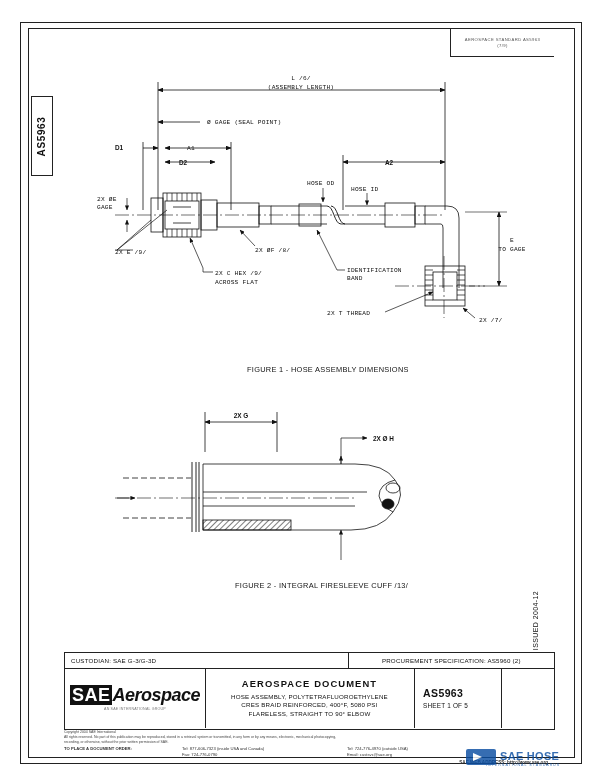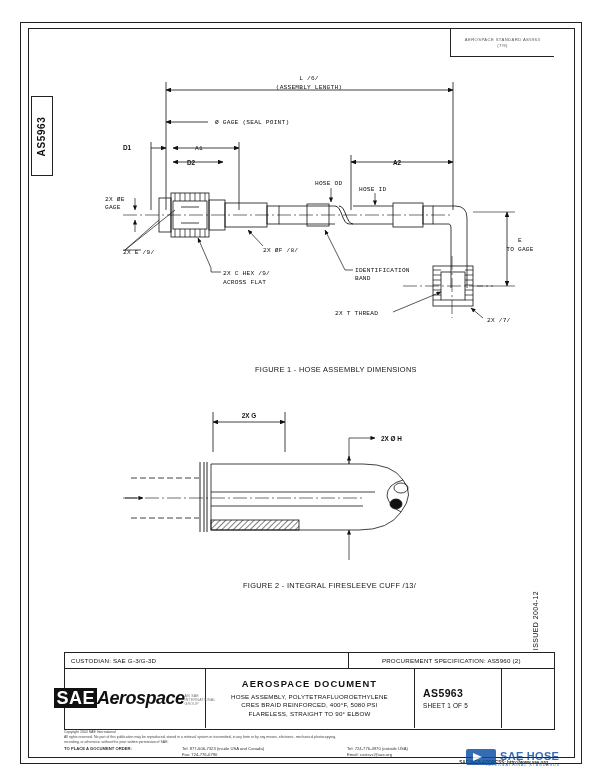--- a/index.html
+++ b/index.html
@@ -28,38 +28,38 @@
            display:flex;align-items:center;justify-content:center;}
   .lefttab span{transform:rotate(-90deg);white-space:nowrap;
                 font-size:10px;font-weight:bold;letter-spacing:.6px;}
 
   
   .issued{position:absolute;left:529px;top:575px;width:14px;height:90px;
           display:flex;align-items:center;justify-content:center;}
   .issued span{transform:rotate(-90deg);white-space:nowrap;font-size:7px;letter-spacing:.4px;}
 
   
-  .canvas{position:absolute;left:63px;top:60px;width:470px;height:580px;text-align:center;}
+  .canvas{position:absolute;left:55px;top:60px;width:470px;height:580px;text-align:center;}
   svg{display:block;}
   .dwgtext{font-family:"Liberation Mono",monospace;font-size:6.2px;fill:#111;letter-spacing:.2px;}
   .dwgtext-b{font-family:"Liberation Sans",sans-serif;font-size:6.4px;fill:#111;font-weight:bold;}
   .cap{font-family:"Liberation Sans",sans-serif;font-size:7.4px;fill:#111;letter-spacing:.3px;}
 
   
   .tblock{position:absolute;left:64px;top:652px;width:489px;height:76px;border:1px solid #222;}
   .trow1{position:absolute;left:0;top:0;width:100%;height:15px;border-bottom:1px solid #222;}
   .cust{position:absolute;left:0;top:0;width:58%;height:100%;border-right:1px solid #222;
         display:flex;align-items:center;padding-left:6px;box-sizing:border-box;
         font-size:6.2px;letter-spacing:.2px;}
   .procspec{position:absolute;left:58%;top:0;right:0;height:100%;
             display:flex;align-items:center;justify-content:center;
             font-size:6.2px;letter-spacing:.2px;}
   .trow2{position:absolute;left:0;top:15px;width:100%;height:60px;}
   .sae-cell{position:absolute;left:0;top:0;width:140px;height:100%;
-            border-right:1px solid #222;display:flex;flex-direction:row;
+            border-right:1px solid #222;display:flex;flex-direction:column;
             align-items:center;justify-content:center;}
   .sae-logo{font-size:18px;font-weight:bold;font-style:italic;letter-spacing:-.5px;line-height:1;}
   .sae-logo b{background:#111;color:#fff;padding:0 2px;font-style:normal;letter-spacing:.5px;}
   .sae-tag{font-size:3.6px;color:#777;margin-top:3px;letter-spacing:.2px;}
   .title-cell{position:absolute;left:140px;top:0;width:209px;height:100%;
               border-right:1px solid #222;display:flex;flex-direction:column;
               align-items:center;justify-content:center;text-align:center;}
   .std-title{font-size:9.4px;font-weight:bold;letter-spacing:1.1px;margin-bottom:4px;}
   .std-sub{font-size:6.2px;line-height:8.6px;letter-spacing:.2px;}
   .num-cell{position:absolute;left:349px;top:0;width:88px;height:100%;

